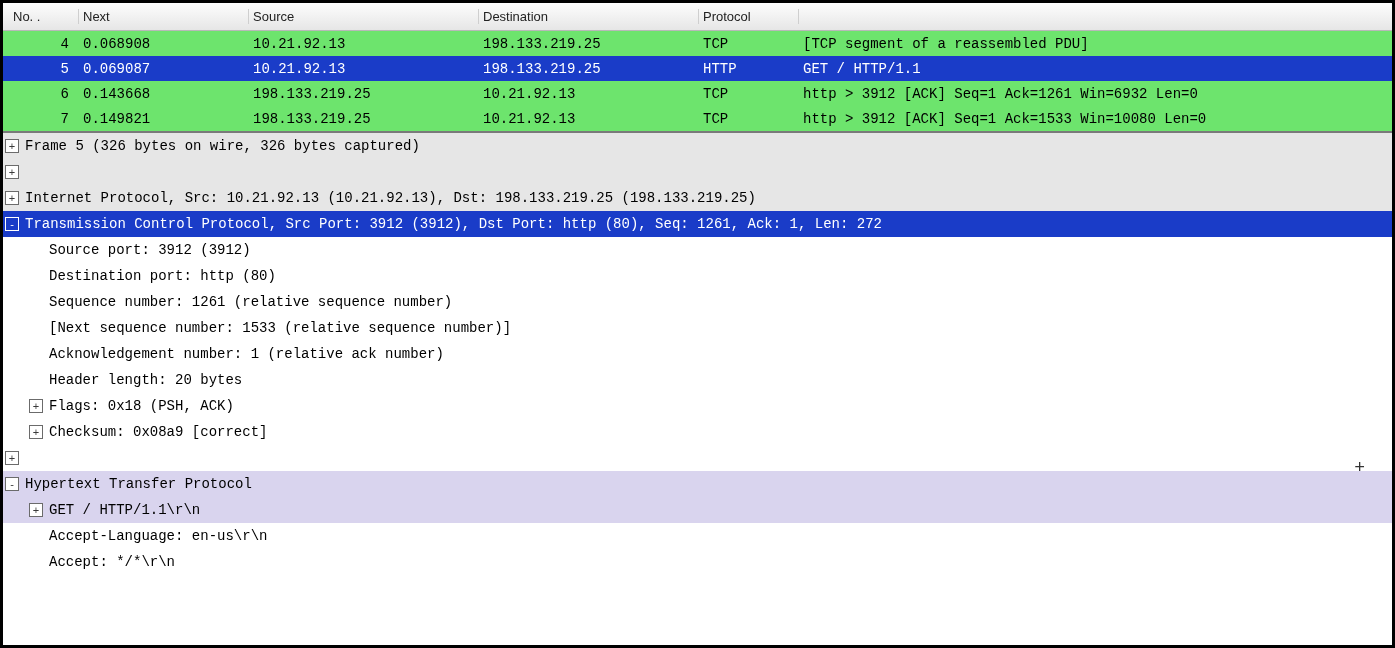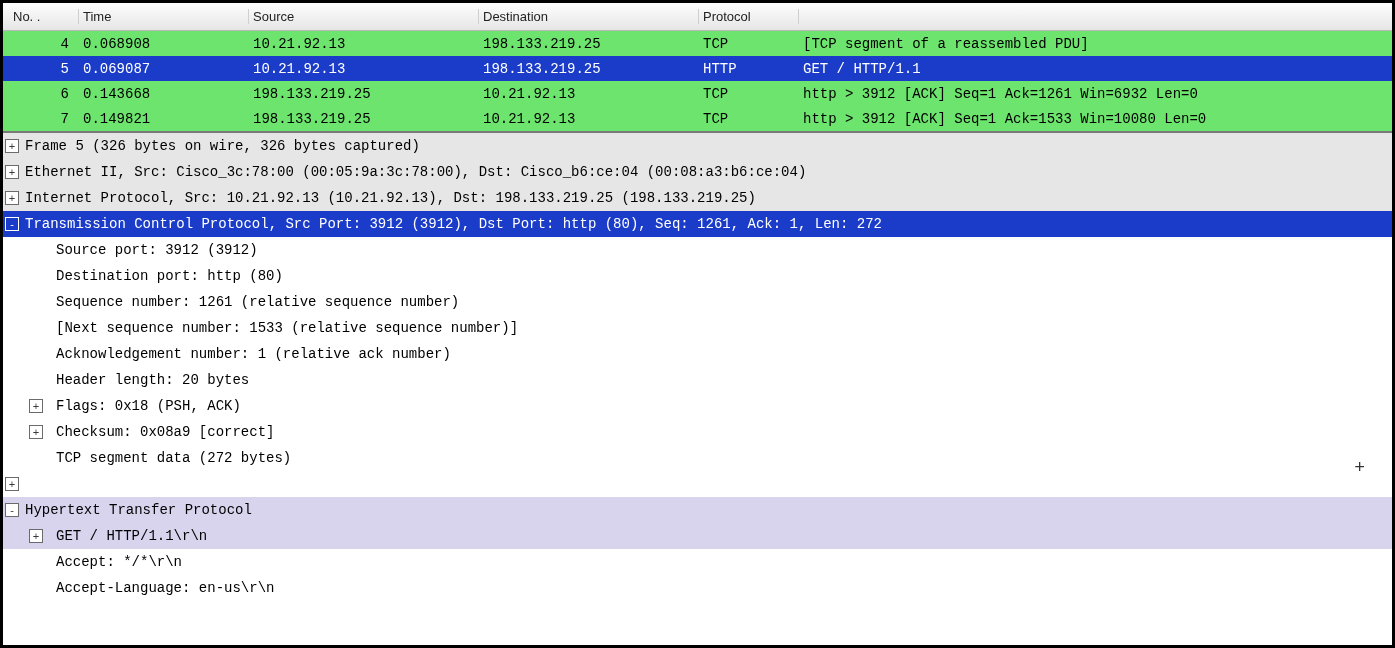--- a/index.html
+++ b/index.html
@@ -57,32 +57,32 @@
     justify-content: center; align-items: center;
     border: 1px solid #6b6b6b; background: #fff;
     font-family: Arial,sans-serif; font-size: 11px; line-height: 11px;
     color: #3a3a3a; margin-right: 6px; flex-shrink: 0;
   }
   .exp.empty { border: none; background: transparent; }
   .dline.hl-gray { background: #e6e6e6; }
   .dline.hl-blue { background: #1a3cc8; color: #fff; }
   .dline.hl-blue .exp { border-color: #fff; color: #fff; background: transparent; }
   .dline.hl-lav { background: #d9d4ee; }
-  .ind1 { padding-left: 26px; gap: 7px; }
+  .ind1 { padding-left: 26px; }
   .plus-offscreen { position: absolute; right: 30px; bottom: 170px; font-size: 18px; color:#333; }
 </style>
 </head>
 <body>
 
 <div class="app">
 
   <div class="pl">
     <div class="pl-header">
       <div class="col">No. .</div>
-      <div class="col">Time</div>
+      <div class="col">Next</div>
       <div class="col">Source</div>
       <div class="col">Destination</div>
       <div class="col">Protocol</div>
     </div>
     <div id="pl-rows">
         <div class="pl-row row-green">
           <div class="col col-no">4</div>
           <div class="col">0.068908</div>
           <div class="col">10.21.92.13</div>
           <div class="col">198.133.219.25</div>
@@ -116,21 +116,20 @@
       </div>
   </div>
 
   <div class="details" id="details">
       <div class="dline hl-gray">
         <span class="exp">+</span>
         <span>Frame 5 (326 bytes on wire, 326 bytes captured)</span>
       </div>
       <div class="dline hl-gray">
         <span class="exp">+</span>
-        <span>Ethernet II, Src: Cisco_3c:78:00 (00:05:9a:3c:78:00), Dst: Cisco_b6:ce:04 (00:08:a3:b6:ce:04)</span>
       </div>
       <div class="dline hl-gray">
         <span class="exp">+</span>
         <span>Internet Protocol, Src: 10.21.92.13 (10.21.92.13), Dst: 198.133.219.25 (198.133.219.25)</span>
       </div>
       <div class="dline hl-blue">
         <span class="exp">-</span>
         <span>Transmission Control Protocol, Src Port: 3912 (3912), Dst Port: http (80), Seq: 1261, Ack: 1, Len: 272</span>
       </div>
       <div class="dline ind1">
@@ -158,39 +157,35 @@
         <span>Header length: 20 bytes</span>
       </div>
       <div class="dline ind1">
         <span class="exp">+</span>
         <span>Flags: 0x18 (PSH, ACK)</span>
       </div>
       <div class="dline ind1">
         <span class="exp">+</span>
         <span>Checksum: 0x08a9 [correct]</span>
       </div>
-      <div class="dline ind1">
-        <span class="exp empty"></span>
-        <span>TCP segment data (272 bytes)</span>
-      </div>
       <div class="dline">
         <span class="exp">+</span>
       </div>
       <div class="dline hl-lav">
         <span class="exp">-</span>
         <span>Hypertext Transfer Protocol</span>
       </div>
       <div class="dline hl-lav ind1">
         <span class="exp">+</span>
         <span>GET / HTTP/1.1\r\n</span>
       </div>
       <div class="dline ind1">
         <span class="exp empty"></span>
-        <span>Accept: */*\r\n</span>
+        <span>Accept-Language: en-us\r\n</span>
       </div>
       <div class="dline ind1">
         <span class="exp empty"></span>
-        <span>Accept-Language: en-us\r\n</span>
+        <span>Accept: */*\r\n</span>
       </div>
     </div>
 
   <span class="plus-offscreen">+</span>
 </div>
 
 </body></html>

